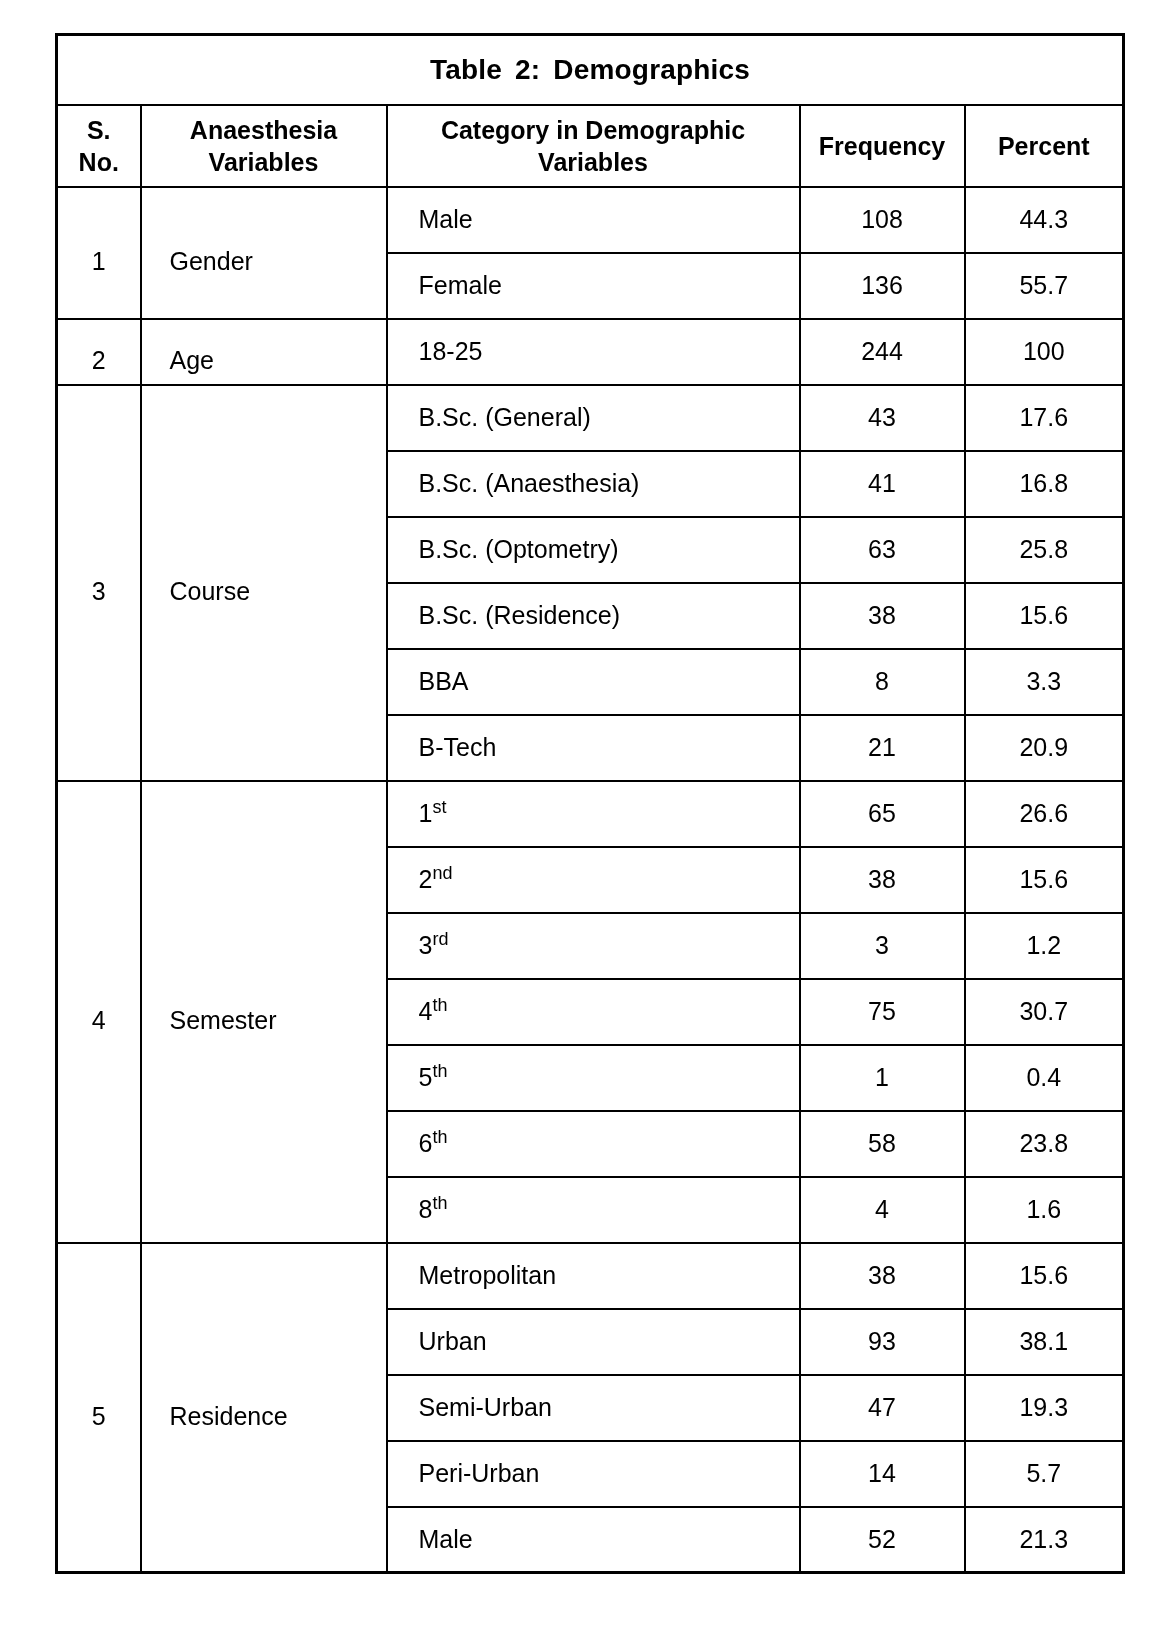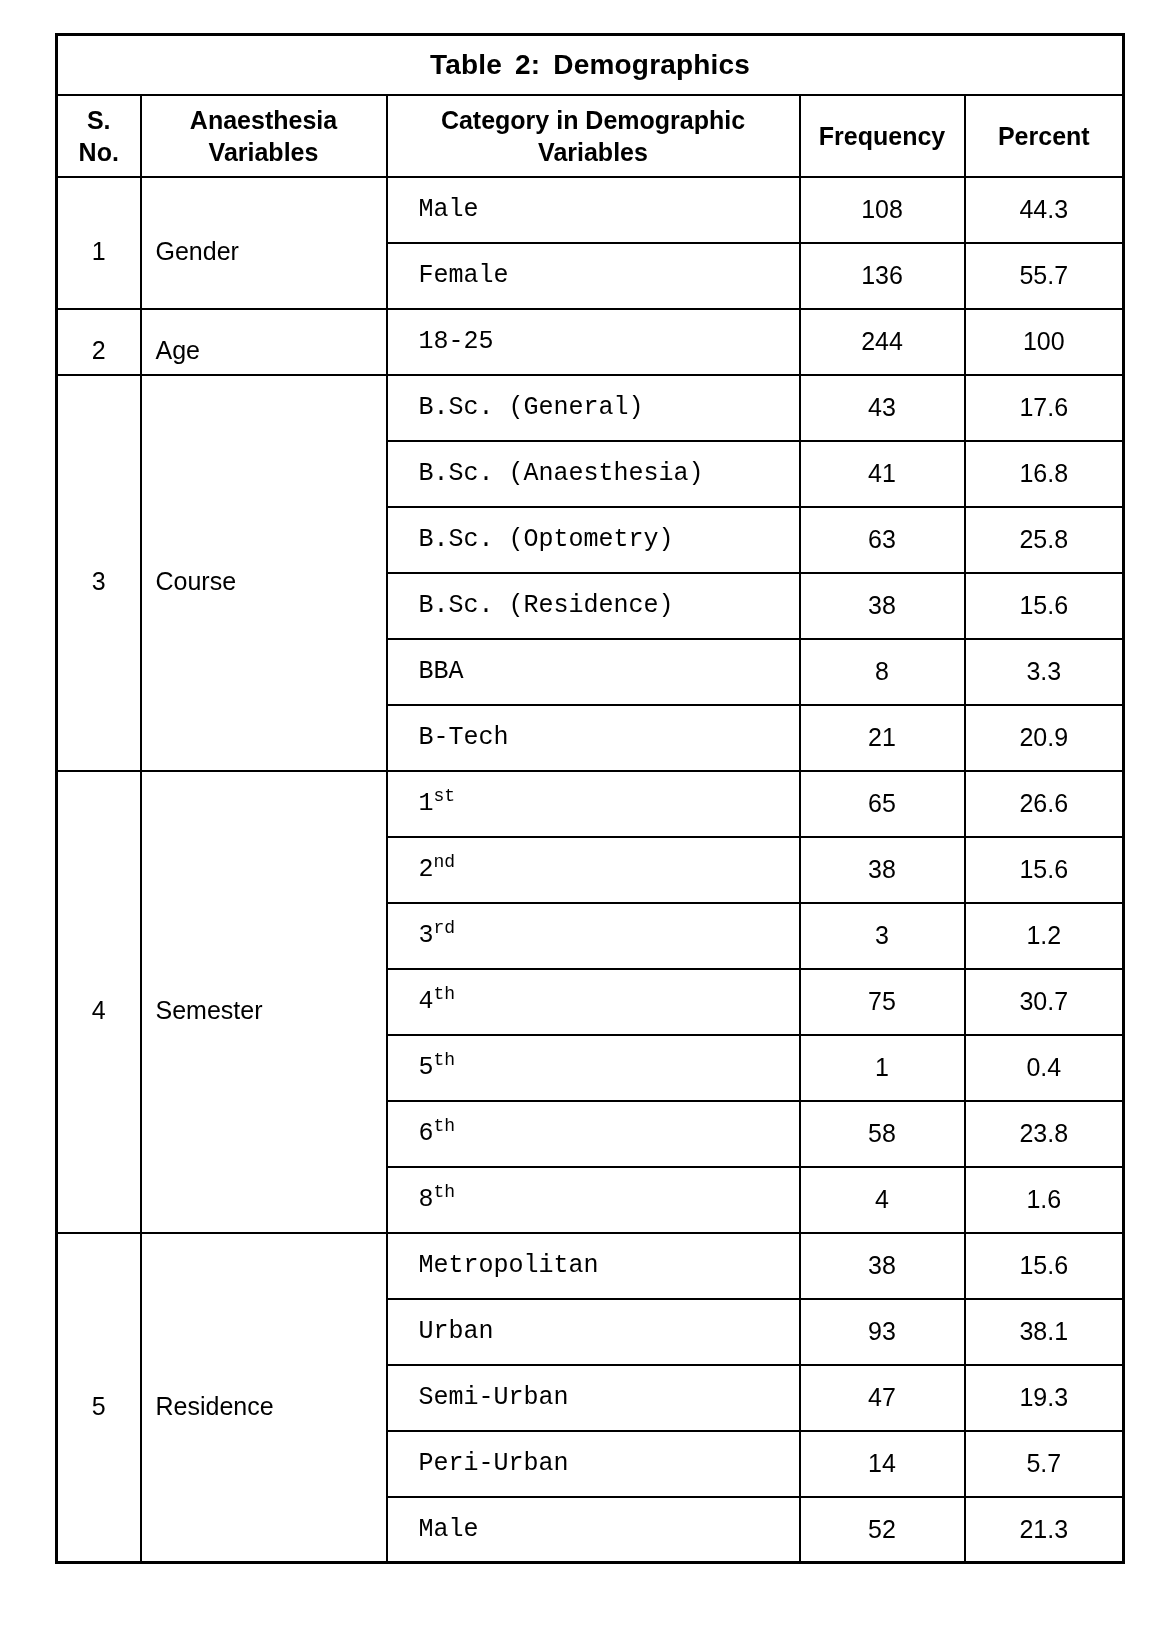--- a/index.html
+++ b/index.html
@@ -17,21 +17,21 @@
     table-layout: fixed;
     width: 1067px;
     border: 3px solid #000000;
   }
   .demo td, .demo th {
     border: 2px solid #000000;
     box-sizing: border-box;
     overflow: hidden;
   }
   .title-cell {
-    height: 60px;
+    height: 70px;
     text-align: center;
     vertical-align: middle;
     font-weight: bold;
     font-size: 28px;
     word-spacing: 5px;
     letter-spacing: 0.2px;
   }
   .demo th {
     height: 82px;
     text-align: center;
@@ -40,22 +40,22 @@
     font-size: 25px;
     line-height: 1.28;
     padding: 0 8px;
   }
   .demo tbody td {
     height: 66px;
     font-size: 25px;
     vertical-align: middle;
   }
   .c-sno  { text-align: center; vertical-align: top; padding-top: 19px; }
-  .c-var  { text-align: left; vertical-align: top; padding-top: 19px; padding-left: 14px; }
-  .c-cat  { text-align: left; padding-left: 31px; font-family: Liberation Mono, monospace; }
+  .c-var  { text-align: left; vertical-align: top; padding-top: 19px; padding-left: 28px; }
+  .c-cat  { text-align: left; padding-left: 31px; }
   .c-num  { text-align: center; }
   sup.ord { font-size: 18px; line-height: 0; vertical-align: super; letter-spacing: 0; }
 </style>
 </head>
 <body>
 
 <div class="page">
   <table class="demo">
     <colgroup>
       <col style="width:84px">

